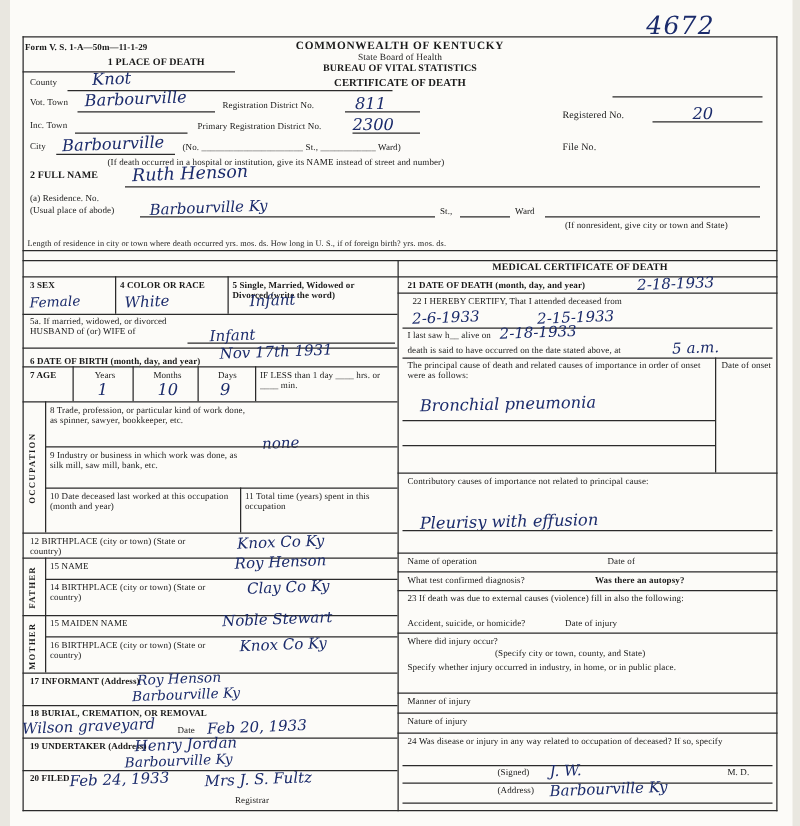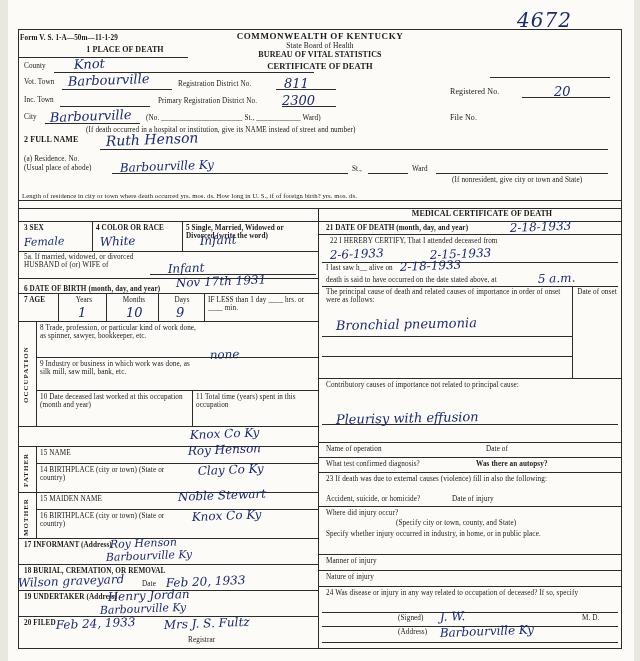--- a/index.html
+++ b/index.html
@@ -172,20 +172,21 @@
   <div class="ln" style="left:36px;top:357px;width:282px;"></div>
 
   <div class="t" style="left:40px;top:360px;width:160px;">9  Industry or business in which work was done, as silk mill, saw mill, bank, etc.</div>
   <div class="ln" style="left:36px;top:390px;width:282px;"></div>
 
   <div class="t" style="left:40px;top:393px;width:150px;">10  Date deceased last worked at this occupation (month and year)</div>
   <div class="t" style="left:196px;top:393px;width:116px;">11  Total time (years) spent in this occupation</div>
   <div class="abs" style="left:192px;top:390px;width:1px;height:36px;border-left:1px solid #2b2b2b;"></div>
   <div class="ln" style="left:18px;top:426px;width:300px;"></div>
 
+  <div class="t" style="left:24px;top:429px;width:140px;">12  BIRTHPLACE (city or town) (State or country)</div>
   <div class="h tilt" style="left:190px;top:428px;font-size:12px;">Knox Co Ky</div>
   <div class="ln" style="left:18px;top:446px;width:300px;"></div>
 
   <div class="abs" style="left:36px;top:446px;width:1px;height:46px;border-left:1px solid #2b2b2b;"></div>
   <div class="vert" style="left:22px;top:450px;height:40px;width:12px;">FATHER</div>
 
   <div class="t" style="left:40px;top:449px;">15  NAME</div>
   <div class="h tilt" style="left:188px;top:444px;font-size:12px;">Roy Henson</div>
   <div class="ln" style="left:36px;top:463px;width:282px;"></div>
 
@@ -218,21 +219,21 @@
   <div class="t tb" style="left:24px;top:593px;">19  UNDERTAKER (Address)</div>
   <div class="h tilt" style="left:108px;top:590px;font-size:12px;">Henry Jordan</div>
   <div class="h tilt" style="left:100px;top:604px;font-size:11px;">Barbourville Ky</div>
   <div class="ln" style="left:18px;top:616px;width:300px;"></div>
 
   <div class="t tb" style="left:24px;top:619px;">20  FILED</div>
   <div class="h tilt" style="left:56px;top:618px;font-size:12px;">Feb 24, 1933</div>
   <div class="h tilt" style="left:164px;top:618px;font-size:12px;">Mrs J. S. Fultz</div>
   <div class="t" style="left:188px;top:636px;">Registrar</div>
 
-  <div class="t tb tc" style="left:334px;top:210px;width:296px;font-size:8px;">MEDICAL CERTIFICATE OF DEATH</div>
+  <div class="t tb tc" style="left:316px;top:210px;width:296px;font-size:8px;">MEDICAL CERTIFICATE OF DEATH</div>
   <div class="ln" style="left:318px;top:221px;width:304px;"></div>
 
   <div class="t tb" style="left:326px;top:224px;">21  DATE OF DEATH (month, day, and year)</div>
   <div class="h tilt" style="left:510px;top:221px;font-size:12px;">2-18-1933</div>
   <div class="ln" style="left:318px;top:234px;width:304px;"></div>
 
   <div class="t" style="left:330px;top:237px;">22  I HEREBY CERTIFY, That I attended deceased from</div>
   <div class="h tilt" style="left:330px;top:248px;font-size:12px;">2-6-1933</div>
   <div class="h tilt" style="left:430px;top:248px;font-size:12px;">2-15-1933</div>
   <div class="ln" style="left:322px;top:262px;width:296px;"></div>

